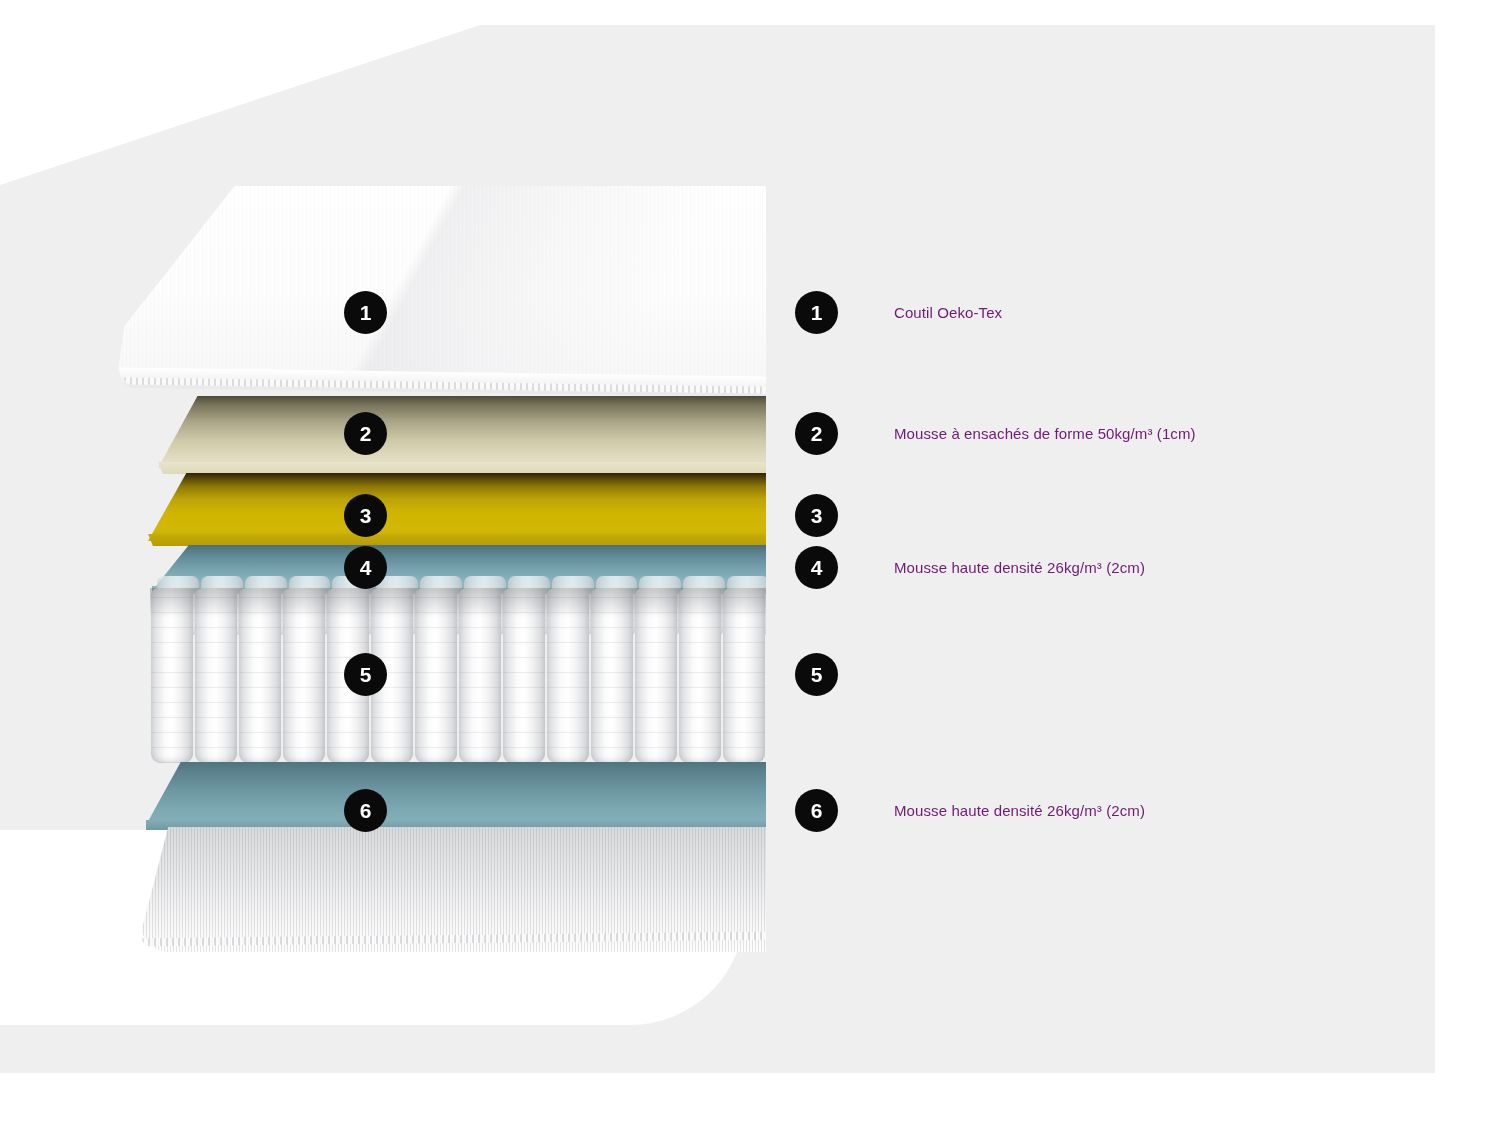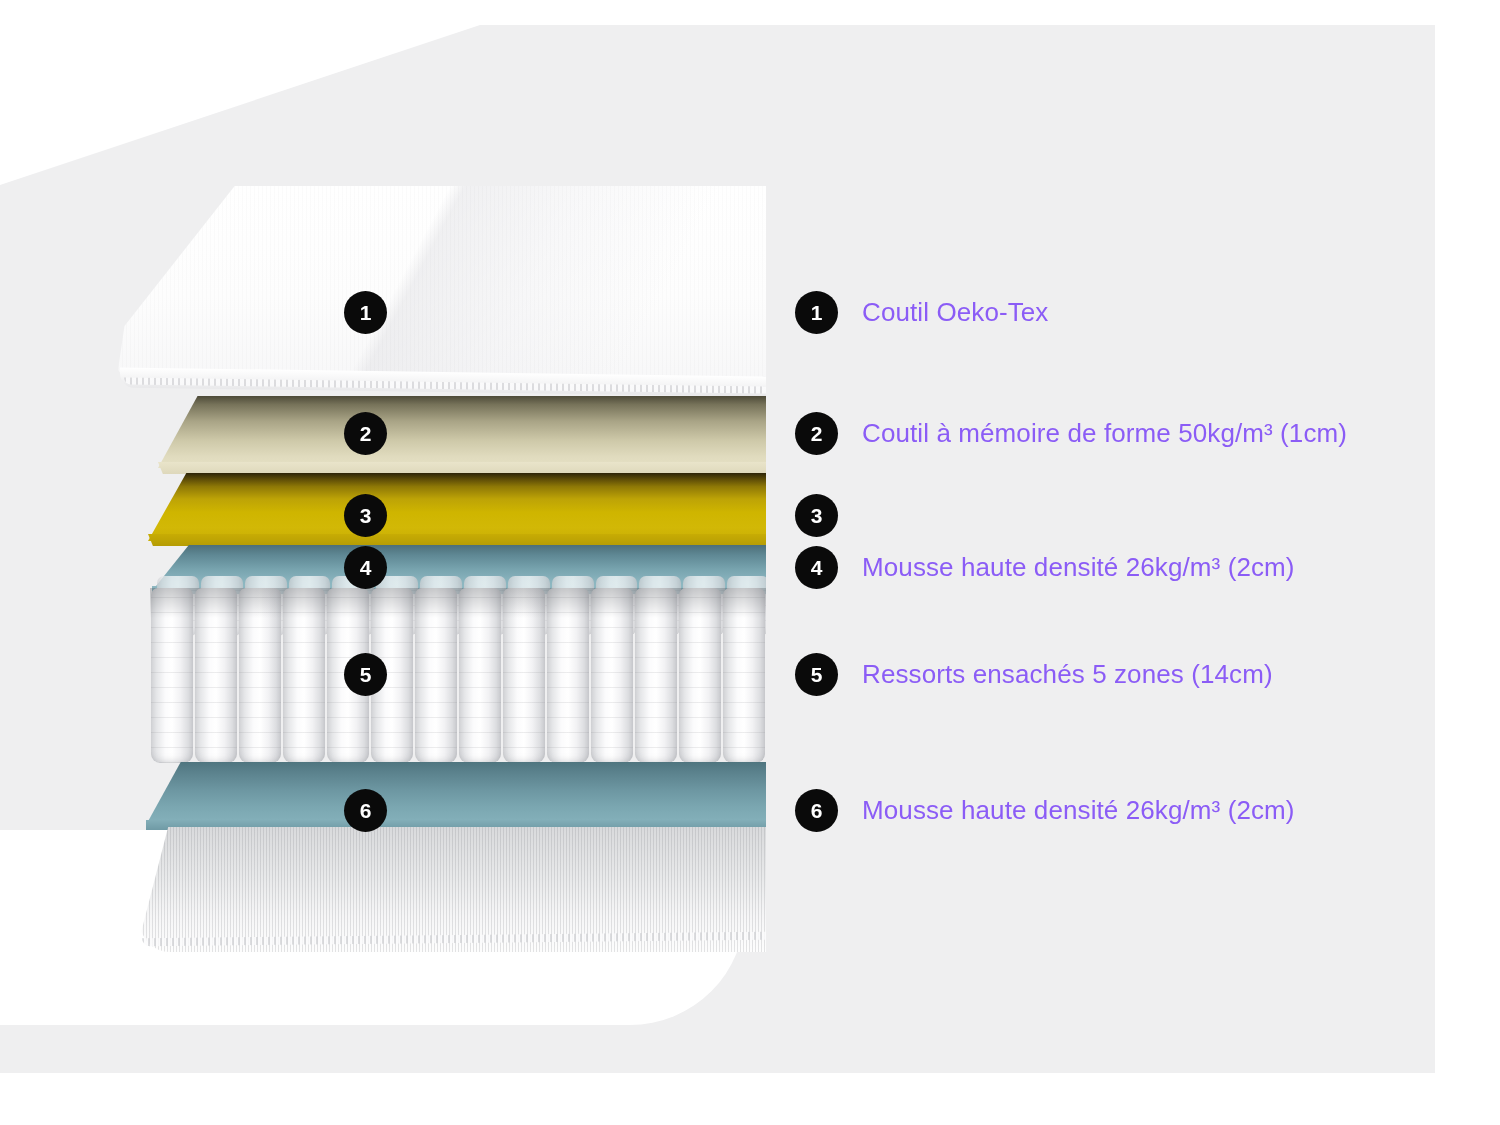--- a/index.html
+++ b/index.html
@@ -296,23 +296,23 @@
     color: #fff;
     font-size: 21px;
     font-weight: 600;
     display: flex;
     align-items: center;
     justify-content: center;
     line-height: 1;
     flex: 0 0 auto;
   }
   .legend-text {
-    margin-left: 24px;
-    font-size: 26px;
-    color: #8b5cf6;
+    margin-left: 56px;
+    font-size: 15px;
+    color: #701a75;
     white-space: nowrap;
     letter-spacing: .1px;
   }
 </style>
 </head>
 <body>
 
 <div id="stage">
 
   <div class="bg-panel"></div>
@@ -387,35 +387,34 @@
 
   <div class="legend">
 
     <div class="legend-row" style="left:795px; top:291px;">
       <div class="legend-badge">1</div>
       <div class="legend-text">Coutil Oeko-Tex</div>
     </div>
 
     <div class="legend-row" style="left:795px; top:412px;">
       <div class="legend-badge">2</div>
-      <div class="legend-text">Coutil à mémoire de forme 50kg/m³ (1cm)</div>
+      <div class="legend-text">Mousse à ensachés de forme 50kg/m³ (1cm)</div>
     </div>
 
     <div class="legend-row" style="left:795px; top:494px;">
       <div class="legend-badge">3</div>
     </div>
 
     <div class="legend-row" style="left:795px; top:546px;">
       <div class="legend-badge">4</div>
       <div class="legend-text">Mousse haute densité 26kg/m³ (2cm)</div>
     </div>
 
     <div class="legend-row" style="left:795px; top:653px;">
       <div class="legend-badge">5</div>
-      <div class="legend-text">Ressorts ensachés 5 zones (14cm)</div>
     </div>
 
     <div class="legend-row" style="left:795px; top:789px;">
       <div class="legend-badge">6</div>
       <div class="legend-text">Mousse haute densité 26kg/m³ (2cm)</div>
     </div>
 
   </div>
 
 </div>

